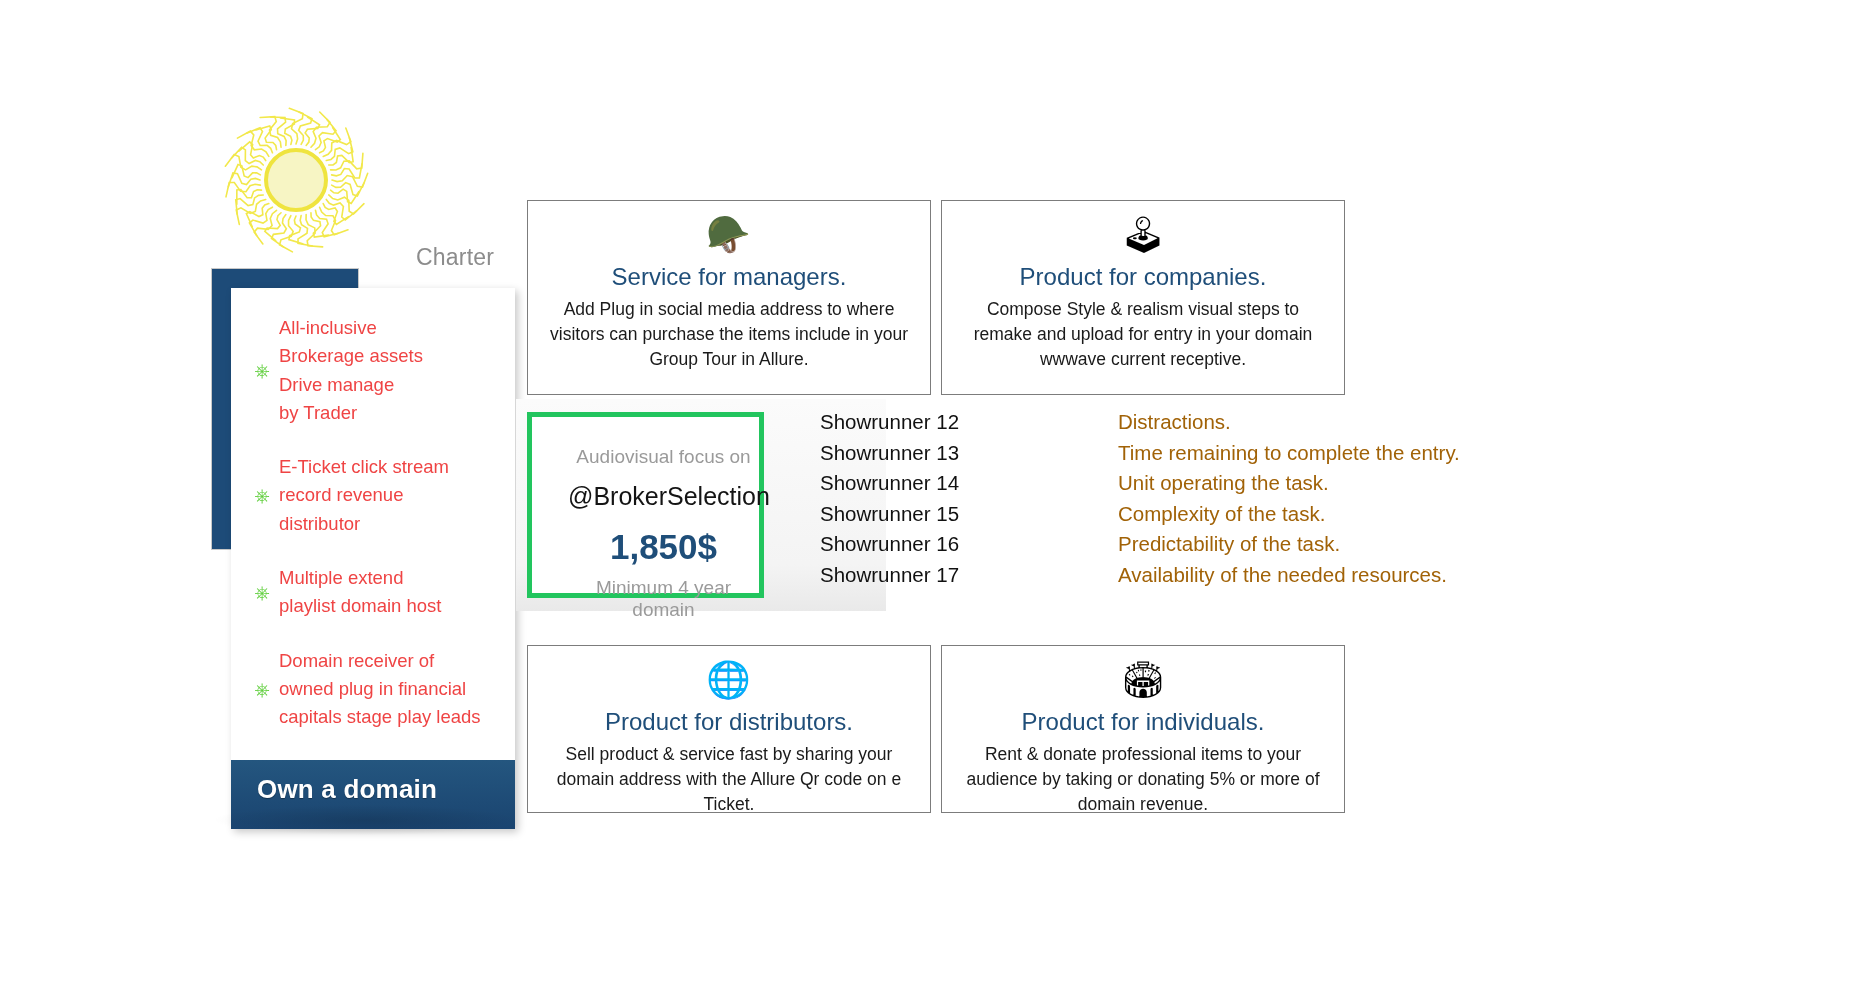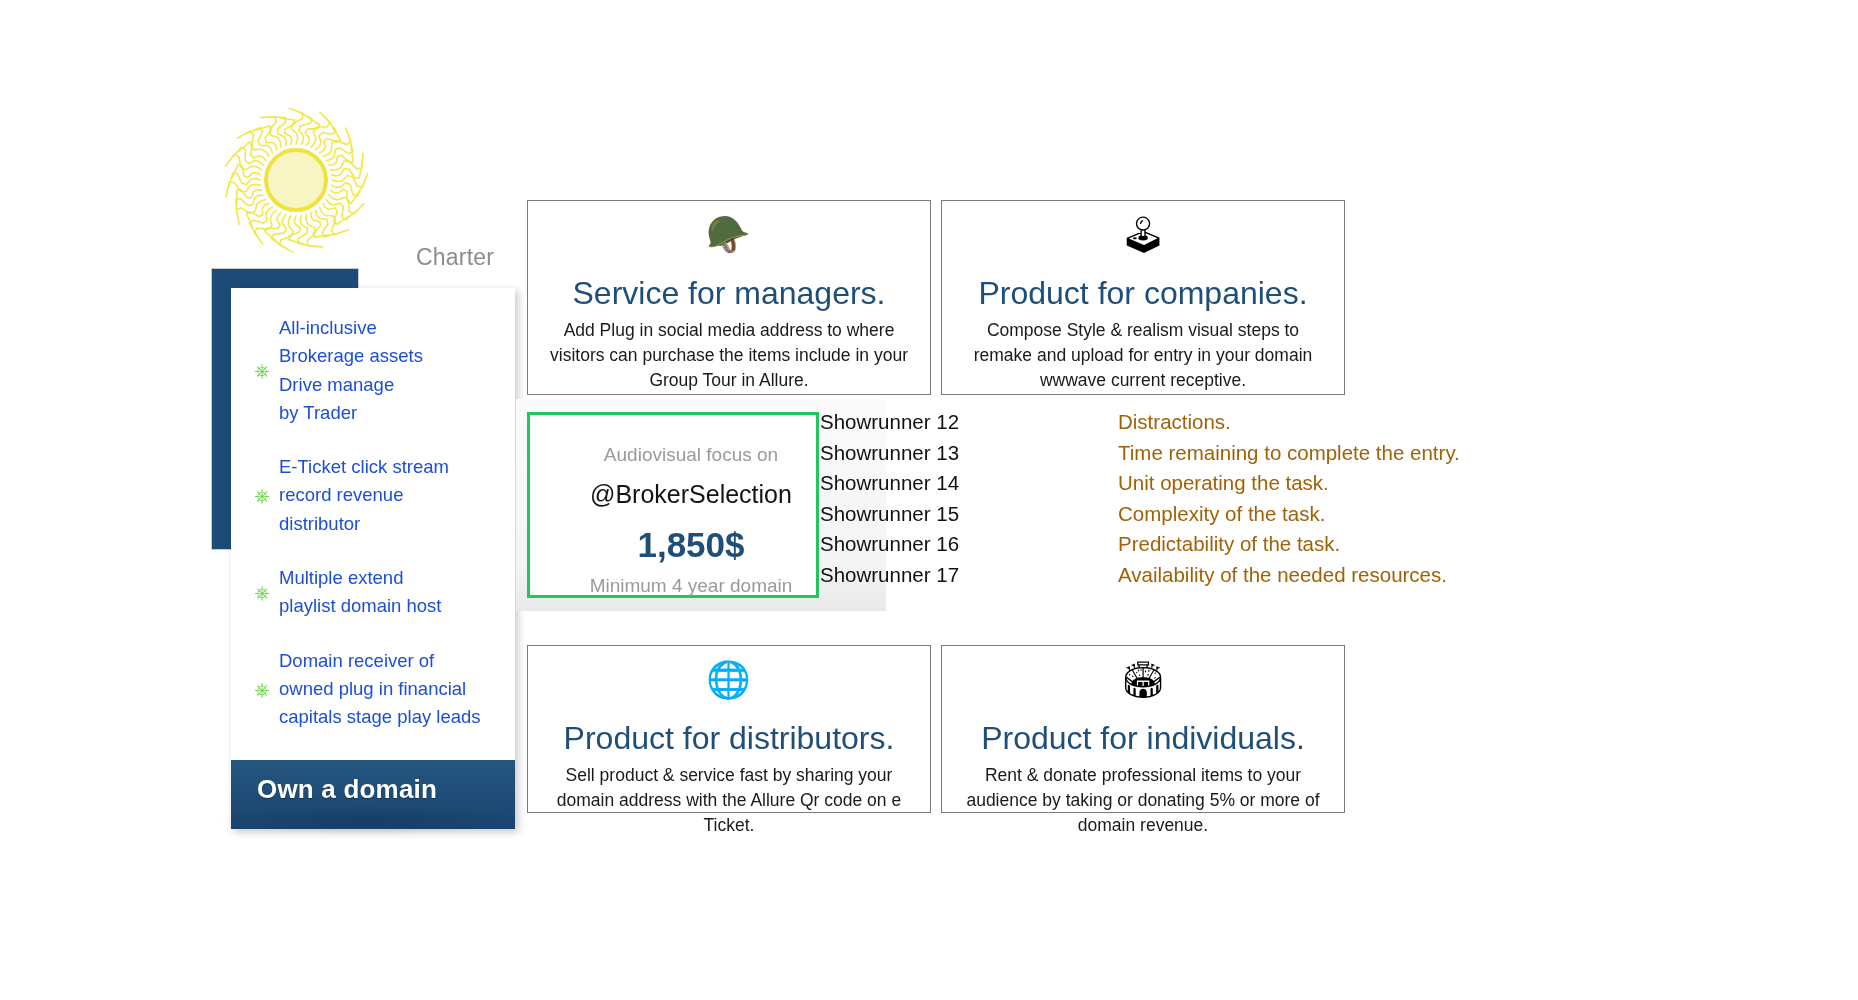--- a/index.html
+++ b/index.html
@@ -68,21 +68,21 @@
   .feature-row:last-child { margin-bottom: 10px; }
   .feature-bullet {
     width: 34px;
     flex: 0 0 34px;
     text-align: center;
     color: #5ece3a;
     font-size: 19px;
     line-height: 1;
   }
   .feature-text {
-    color: #1d4ed8;
+    color: #ef4444;
     font-size: 18.5px;
     line-height: 1.53;
     white-space: pre-line;
   }
 
   
   #own-domain-button {
     background: linear-gradient(#24567f, #1a4470);
     color: #ffffff;
     font-size: 26px;
@@ -102,22 +102,22 @@
     text-align: center;
     padding: 14px 14px 14px;
   }
   .card-icon {
     font-size: 36px;
     line-height: 1.1;
     height: 44px;
   }
   .card-title {
     color: #1f4e79;
-    font-size: 32px;
-    margin-top: 16px;
+    font-size: 24px;
+    margin-top: 4px;
     margin-bottom: 6px;
     white-space: nowrap;
   }
   .card-body {
     color: #1a1a1a;
     font-size: 17.5px;
     line-height: 1.42;
   }
 
   #card-service-managers   { left: 527px; top: 200px; width: 404px; height: 195px; }
@@ -131,24 +131,24 @@
     left: 516px;
     top: 399px;
     width: 370px;
     height: 212px;
     background: linear-gradient(180deg, #fbfbfb 0%, #f4f4f4 78%, #e9e9e9 100%);
   }
   #pricing-panel {
     position: absolute;
     left: 527px;
     top: 412px;
-    width: 292px;
+    width: 237px;
     height: 186px;
     background: #ffffff;
-    border: 3px solid #22c55e;
+    border: 5px solid #22c55e;
     box-sizing: border-box;
     text-align: center;
     padding-top: 28px;
     padding-left: 36px;
   }
   #pricing-eyebrow {
     color: #9a9a9a;
     font-size: 19px;
     line-height: 1.25;
   }

